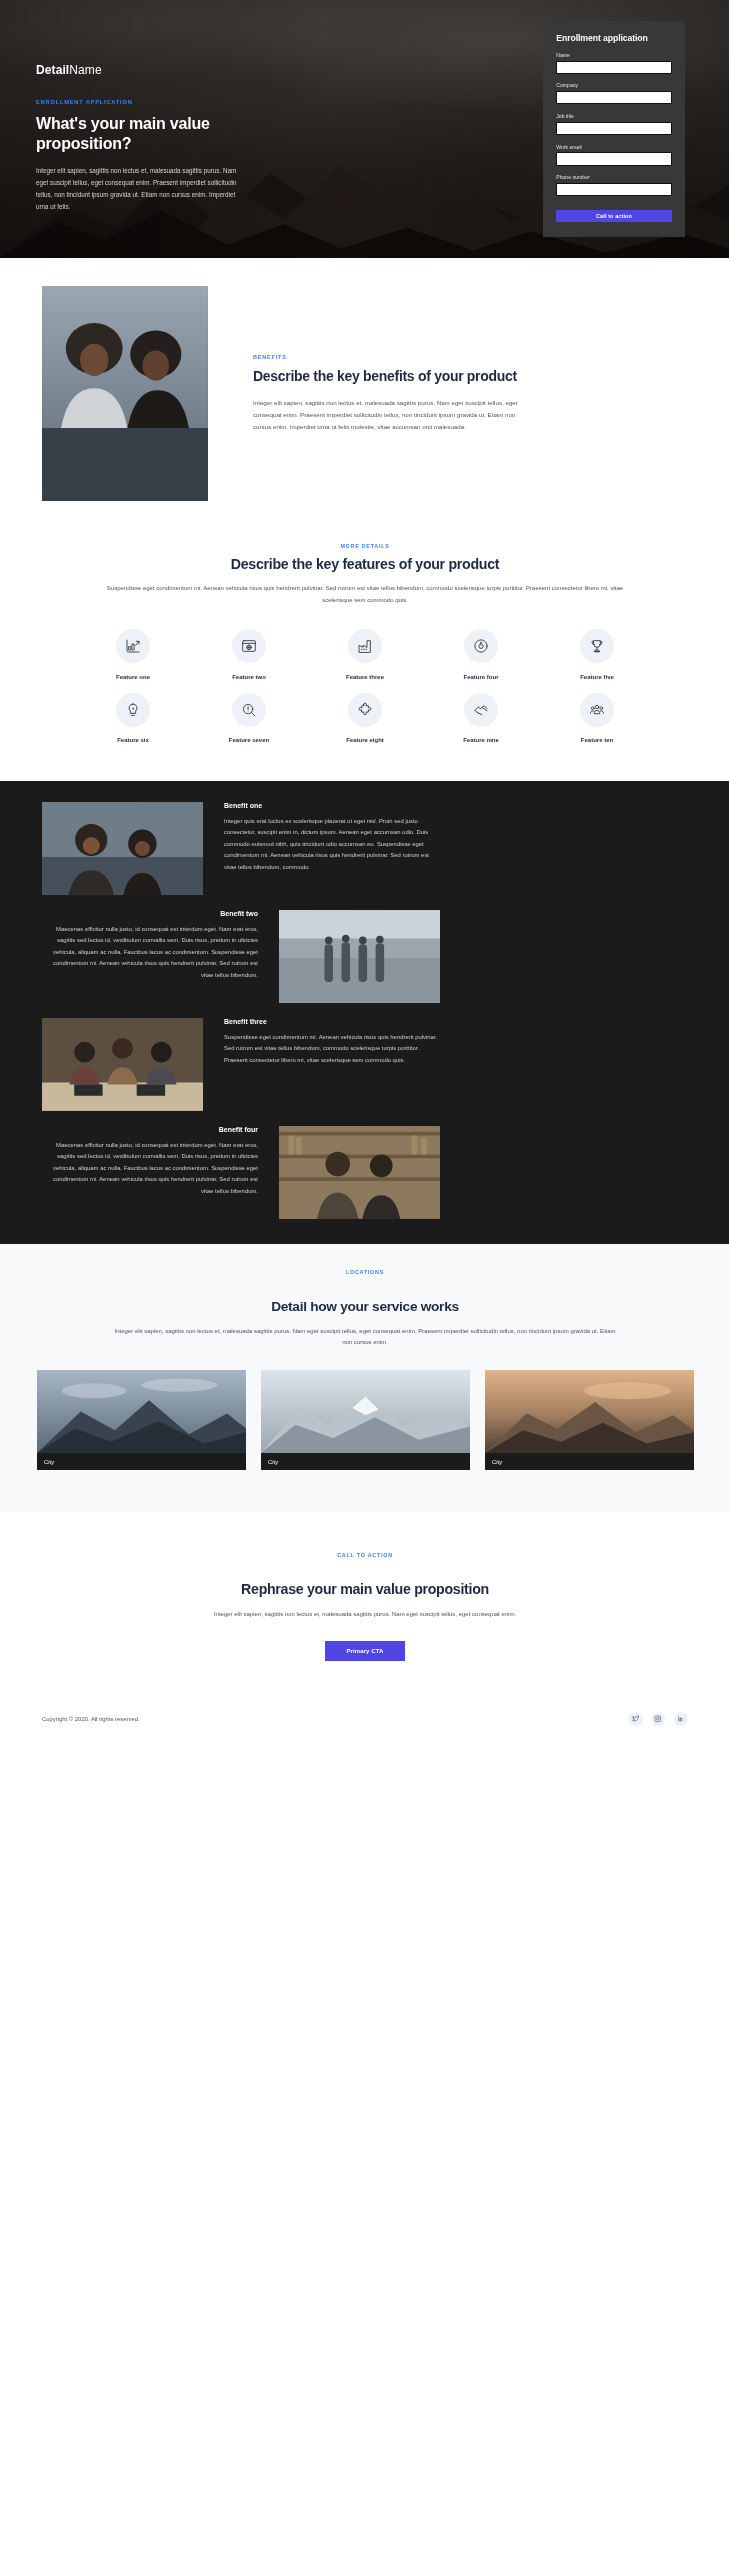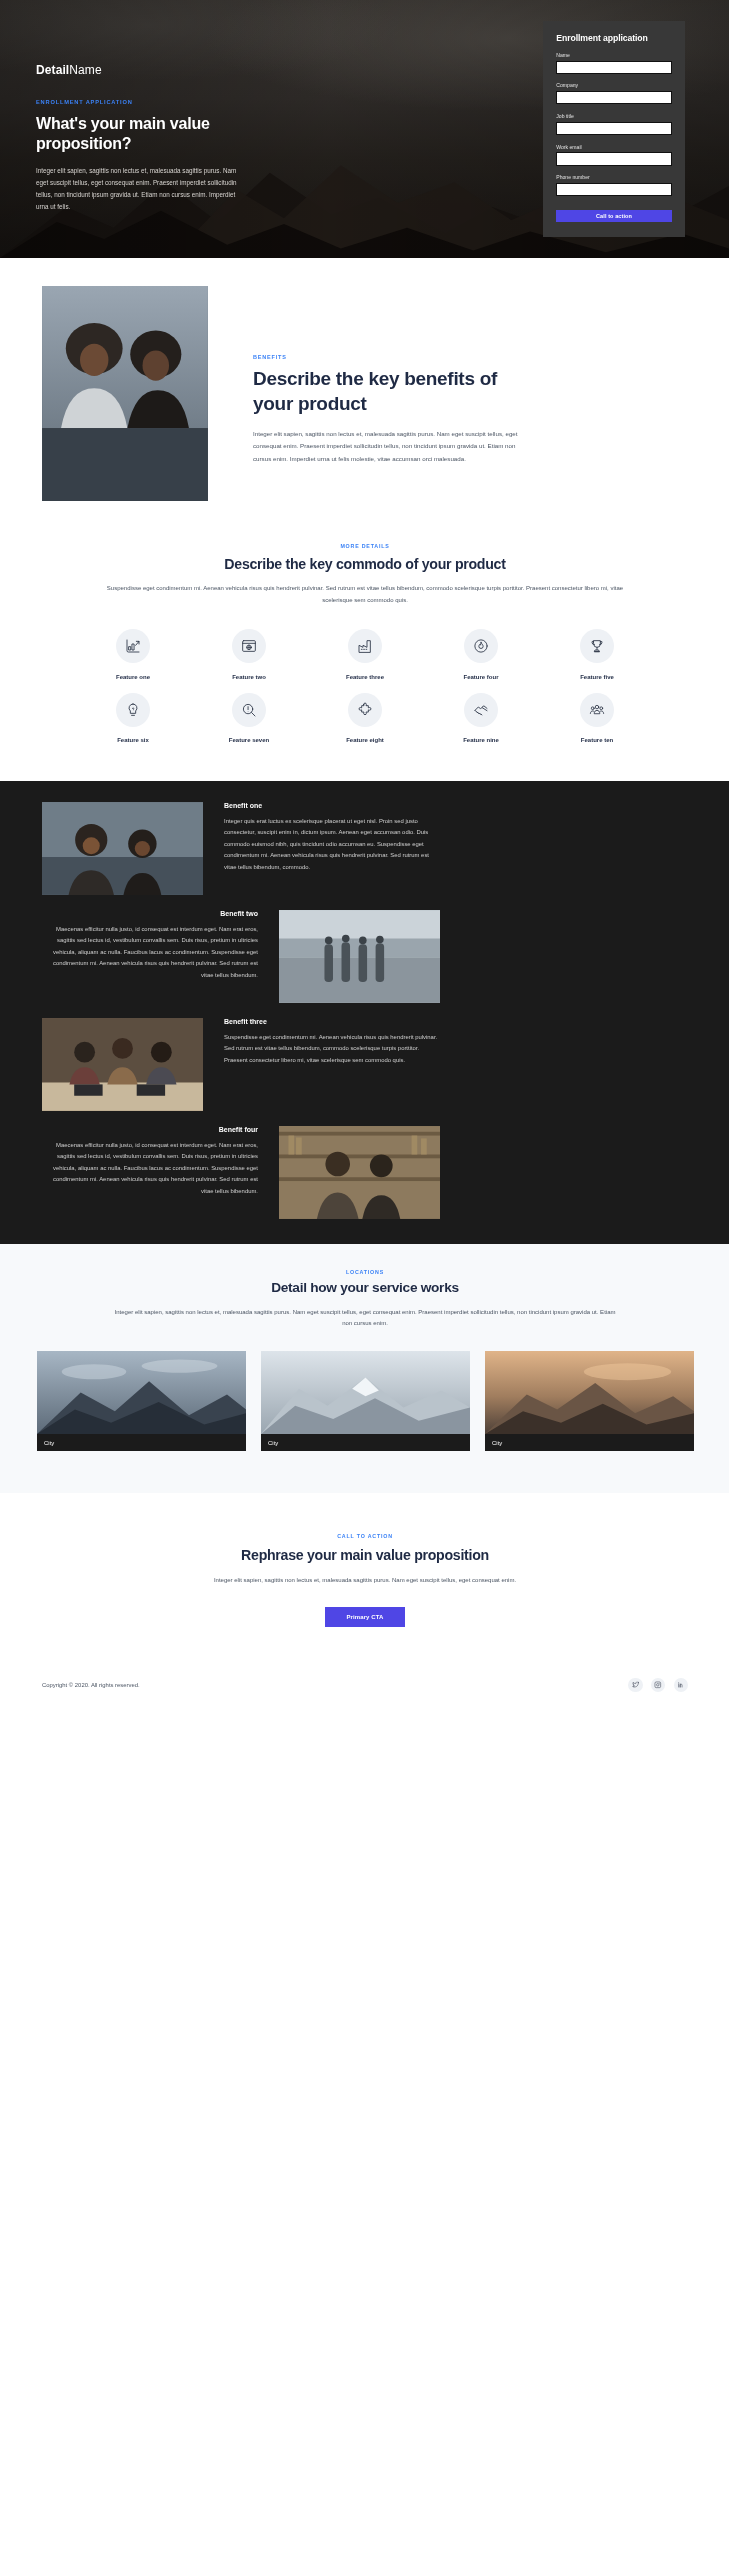--- a/index.html
+++ b/index.html
@@ -64,21 +64,21 @@
   }
 
   
   .benefits { background:#fff; padding:28.4px 0 32px; position:relative; }
   .benefits-row { display:flex; align-items:flex-start; }
   .benefits-img {
     width:166px; height:215px; margin-left:42px; flex:none; position:relative; overflow:hidden;
     background:linear-gradient(165deg,#8d9aa6 0%,#5d6a75 35%,#3f4a55 70%,#2b333c 100%);
   }
   .benefits-text { margin-left:45px; width:275px; padding-top:68px; }
-  .sec-h2 { font-size:19px; line-height:1.3; font-weight:700; color:#1f2a44; letter-spacing:-0.3px; margin-top:6.6px; }
+  .sec-h2 { font-size:14px; line-height:1.3; font-weight:700; color:#1f2a44; letter-spacing:-0.3px; margin-top:6.6px; }
   .sec-p { font-size:6.2px; line-height:2.0; color:#4b5563; margin-top:11.4px; }
 
   
   .features { background:#fff; padding:9.5px 0 38px; text-align:center; }
   .feat-eyebrow { color:#3b82f6; font-size:5.3px; font-weight:700; letter-spacing:0.8px; text-transform:uppercase; }
   .feat-h2 { margin-top:7.6px; font-size:14.2px; font-weight:700; color:#1f2a44; letter-spacing:-0.3px; }
   .feat-p { margin:10.4px auto 0; width:531px; font-size:6px; line-height:1.95; color:#4b5563; }
   .feat-grid { display:flex; justify-content:center; gap:25px; margin-top:23px; }
   .feat-grid.row2 { margin-top:13.3px; }
   .feat-cell { width:91px; }
@@ -99,35 +99,35 @@
   .dark-h3 { color:#fff; font-size:7px; font-weight:700; }
   .dark-p { color:#cfcfcf; font-size:5.9px; line-height:1.95; margin-top:6.6px; }
 
   .ph-a { background:linear-gradient(150deg,#6b7b88 0%,#47535e 45%,#2e363d 100%); }
   .ph-b { background:linear-gradient(150deg,#b9c3cb 0%,#8d98a2 40%,#5d676f 100%); }
   .ph-c { background:linear-gradient(150deg,#7d6a57 0%,#5b4e41 45%,#332c25 100%); }
   .ph-d { background:linear-gradient(150deg,#9b8b74 0%,#6d6152 45%,#403a31 100%); }
 
   
   .locations { background:#f7f9fb; padding:25px 0 42px; text-align:center; }
-  .loc-h2 { margin-top:5px; font-size:13.7px; font-weight:700; color:#1f2a44; letter-spacing:-0.3px; }
+  .loc-h2 { margin-top:24px; font-size:13.7px; font-weight:700; color:#1f2a44; letter-spacing:-0.3px; }
   .loc-p { margin:11.4px auto 0; width:512px; font-size:6px; line-height:1.95; color:#4b5563; }
   .loc-grid { display:flex; justify-content:center; gap:15px; margin-top:21px; }
   .loc-card { width:209px; }
   .loc-img { height:83px; width:100%; }
   .loc-cap { background:#1b1b1b; height:17px; display:flex; align-items:center; padding-left:7.6px; }
   .loc-cap span { color:#fff; font-size:5.9px; font-weight:400; }
   .mt-1 { background:linear-gradient(170deg,#95a5b4 0%,#6a7b8c 35%,#3c4754 72%,#262f39 100%); }
   .mt-2 { background:linear-gradient(170deg,#cfd7dd 0%,#a6b1bb 40%,#7d8992 75%,#5b666f 100%); }
   .mt-3 { background:linear-gradient(170deg,#d2a87f 0%,#a5805f 35%,#5e4a3b 72%,#33292300 100%),
                      linear-gradient(170deg,#c79a6e,#3a2f26); }
 
   
   .final { background:#fff; padding:40px 0 38px; text-align:center; }
-  .final-h2 { margin-top:8px; font-size:14.2px; font-weight:700; color:#1f2a44; letter-spacing:-0.3px; }
+  .final-h2 { margin-top:23px; font-size:14.2px; font-weight:700; color:#1f2a44; letter-spacing:-0.3px; }
   .final-p { margin:11.4px auto 0; width:408px; font-size:6px; line-height:2.0; color:#4b5563; }
   .final-btn {
     margin-top:21px; display:inline-block; background:#4f46e5; color:#fff;
     font-size:6px; font-weight:700; padding:6.6px 21px; border:0;
     font-family:"Liberation Sans",sans-serif; cursor:pointer; letter-spacing:0.1px;
   }
 
   
   .footer {
     background:#fff; padding:13.3px 42px 19px; display:flex;
@@ -216,21 +216,21 @@
       <div class="benefits-text">
         <div class="eyebrow" style="font-size:5.5px">BENEFITS</div>
         <h2 class="sec-h2">Describe the key benefits of your product</h2>
         <p class="sec-p">Integer elit sapien, sagittis non lectus et, malesuada sagittis purus. Nam eget suscipit tellus, eget consequat enim. Praesent imperdiet sollicitudin tellus, non tincidunt ipsum gravida ut. Etiam non cursus enim. Imperdiet urna ut felis molestie, vitae accumsan orci malesuada.</p>
       </div>
     </div>
   </section>
 
   <section class="features">
     <div class="feat-eyebrow">MORE DETAILS</div>
-    <h2 class="feat-h2">Describe the key commodo of your product</h2>
+    <h2 class="feat-h2">Describe the key features of your product</h2>
     <p class="feat-p">Suspendisse eget condimentum mi. Aenean vehicula risus quis hendrerit pulvinar. Sed rutrum est vitae tellus bibendum, commodo scelerisque turpis porttitor. Praesent consectetur libero mi, vitae scelerisque sem commodo quis.</p>
 
     <div class="feat-grid row1">
       <div class="feat-cell">
         <div class="feat-circle">
           <svg width="16" height="16" viewBox="0 0 24 24" fill="none" stroke="#2b3445" stroke-width="1.3" stroke-linecap="round" stroke-linejoin="round">
             <path d="M3 3v16a2 2 0 0 0 2 2h16"></path>
               <rect x="6" y="13" width="2.6" height="5"></rect>
               <rect x="11" y="9" width="2.6" height="9"></rect>
             <path d="M16 11l5-6"></path>

